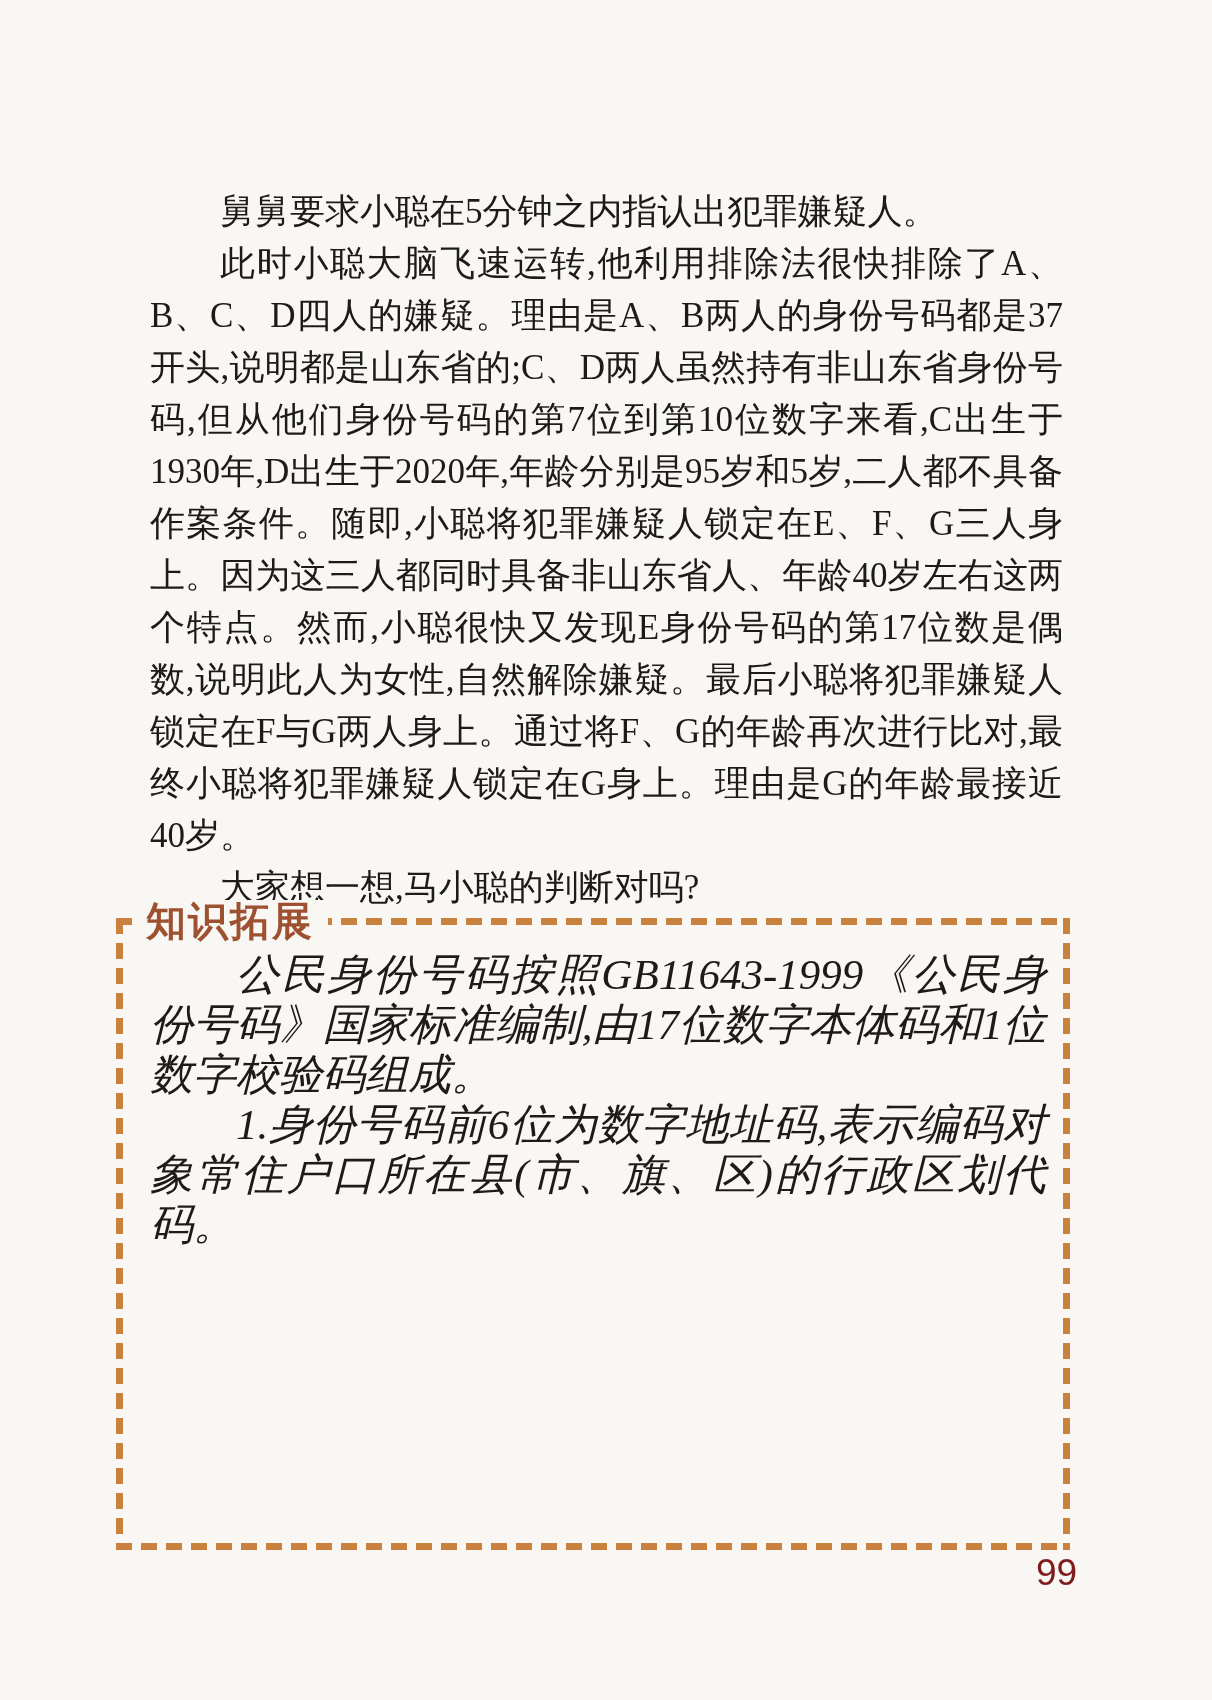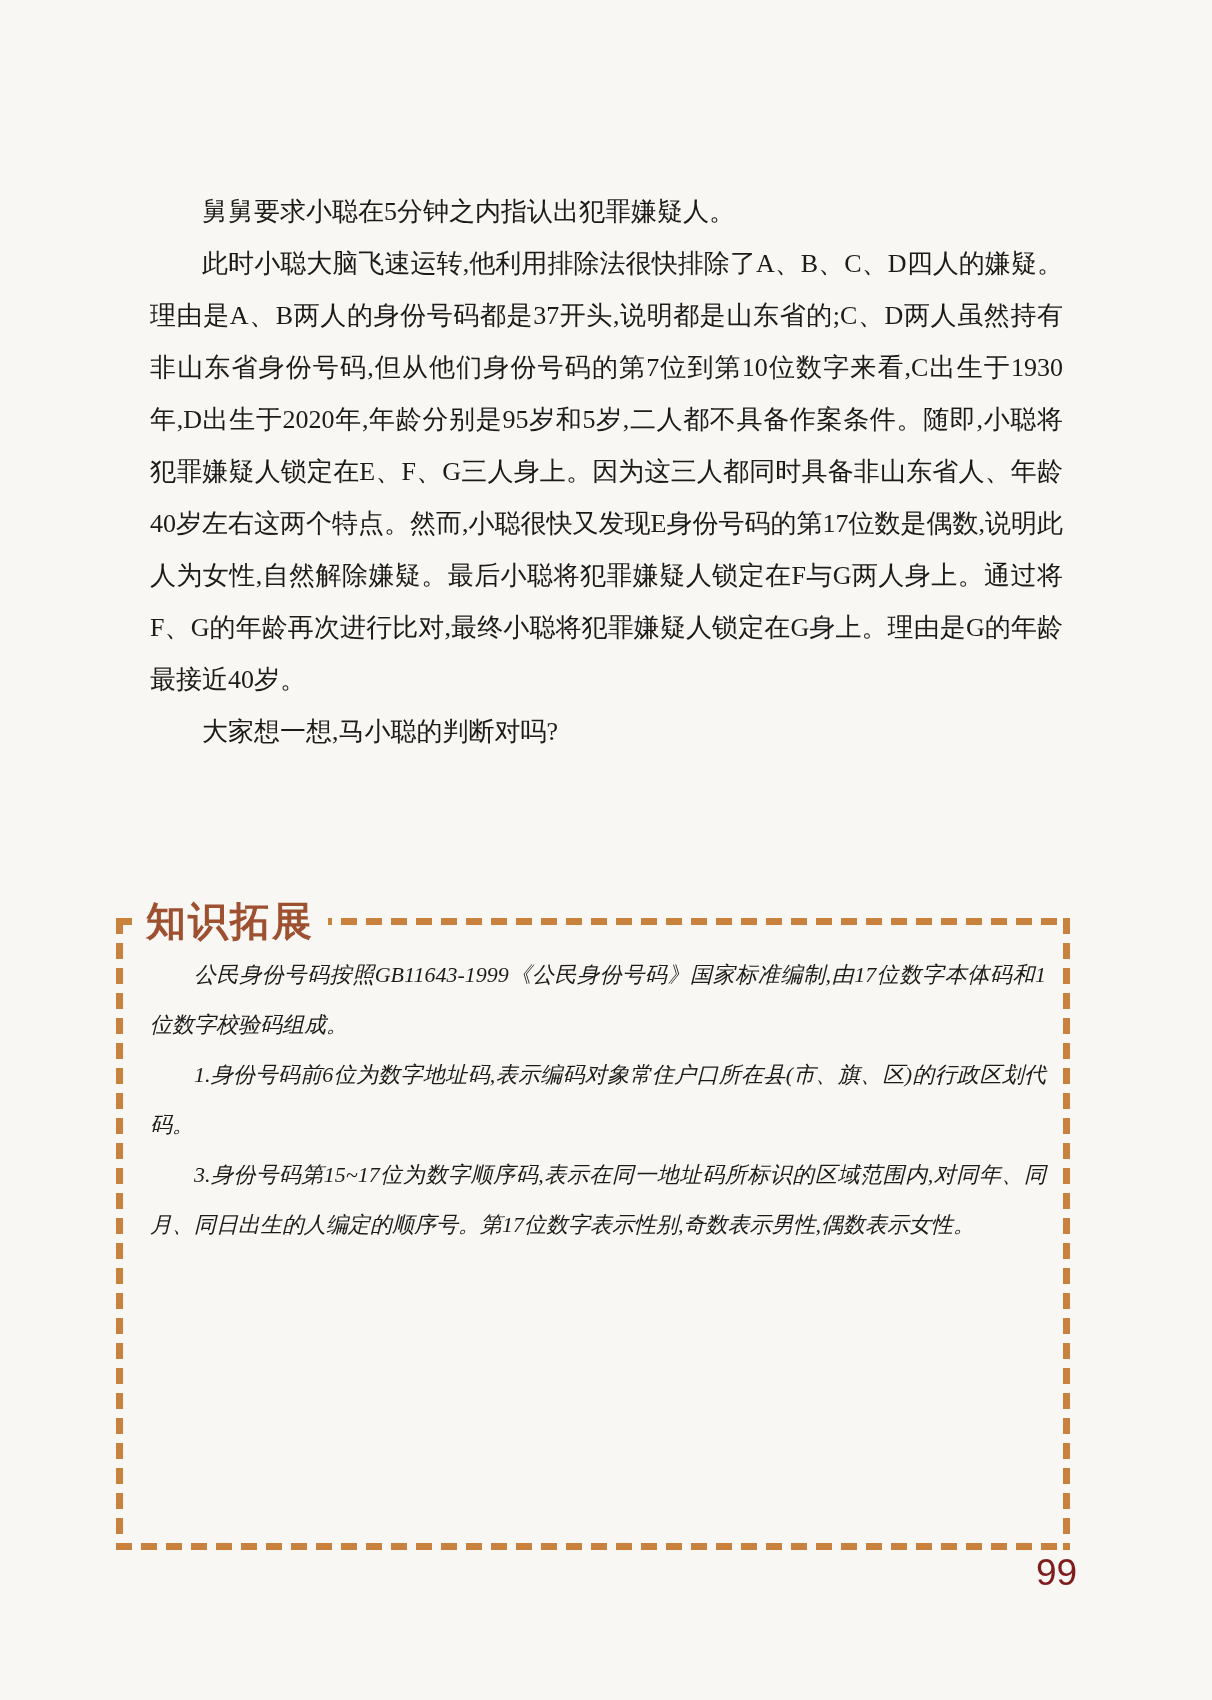--- a/index.html
+++ b/index.html
@@ -4,21 +4,21 @@
 <style>
   html,body { margin:0; padding:0; background:#f8f7f4; }
   .page {
     position:relative; width:1212px; height:1700px;
     background:#f8f7f4; overflow:hidden;
     font-family:"Liberation Serif","DejaVu Serif",serif;
     color:#1d1b19;
   }
   .main-text {
     position:absolute; left:150px; top:186px; width:913px;
-    font-size:26px; line-height:52px; text-align:justify;font-family:Liberation Serif, serif;
+    font-size:35px; line-height:52px; text-align:justify;font-family:Liberation Serif, serif;
   }
   .main-text p { margin:0; text-indent:2em; }
 
   .kbox { position:absolute; left:116px; top:918px; width:954px; height:632px; }
   .kb-edge { position:absolute; }
   .kb-top    { left:0; right:0; top:0; height:7px;
                background:repeating-linear-gradient(90deg,#c9823e 0 16px,transparent 16px 25px); }
   .kb-bottom { left:0; right:0; bottom:0; height:7px;
                background:repeating-linear-gradient(90deg,#c9823e 0 16px,transparent 16px 25px); }
   .kb-left   { top:0; bottom:0; left:0; width:7px;
@@ -27,21 +27,21 @@
                background:repeating-linear-gradient(180deg,#c9823e 0 16px,transparent 16px 25px); }
   .kb-title {
     position:absolute; top:-18px; left:16px;
     background:#f8f7f4; padding:0 14px;
     font-family:"Liberation Sans","DejaVu Sans",sans-serif;
     font-weight:bold; font-size:40px; line-height:42px;
     color:#9e5130; letter-spacing:2px;
   }
   .kb-content {
     position:absolute; left:34px; right:24px; top:32px;
-    font-size:22px; line-height:50px; text-align:justify;
+    font-size:43px; line-height:50px; text-align:justify;
     font-style:italic;
   }
   .kb-content p { margin:0; text-indent:2em; }
 
   .page-number {
     position:absolute; left:1036px; top:1552px;
     font-family:"Liberation Sans","DejaVu Sans",sans-serif;
     font-size:37px; color:#7f1d1d;
   }
 </style>
@@ -60,19 +60,18 @@
     <div class="kb-edge kb-top"></div>
     <div class="kb-edge kb-bottom"></div>
     <div class="kb-edge kb-left"></div>
     <div class="kb-edge kb-right"></div>
 
     <div class="kb-title">知识拓展</div>
 
     <div class="kb-content">
       <p>公民身份号码按照GB11643-1999《公民身份号码》国家标准编制,由17位数字本体码和1位数字校验码组成。</p>
       <p>1.身份号码前6位为数字地址码,表示编码对象常住户口所在县(市、旗、区)的行政区划代码。</p>
-      <p>3.身份号码第15~17位为数字顺序码,表示在同一地址码所标识的区域范围内,对同年、同月、同日出生的人编定的顺序号。第17位数字表示性别,奇数表示男性,偶数表示女性。</p>
     </div>
   </div>
 
   <div class="page-number">99</div>
 
 </div>
 
 </body></html>

